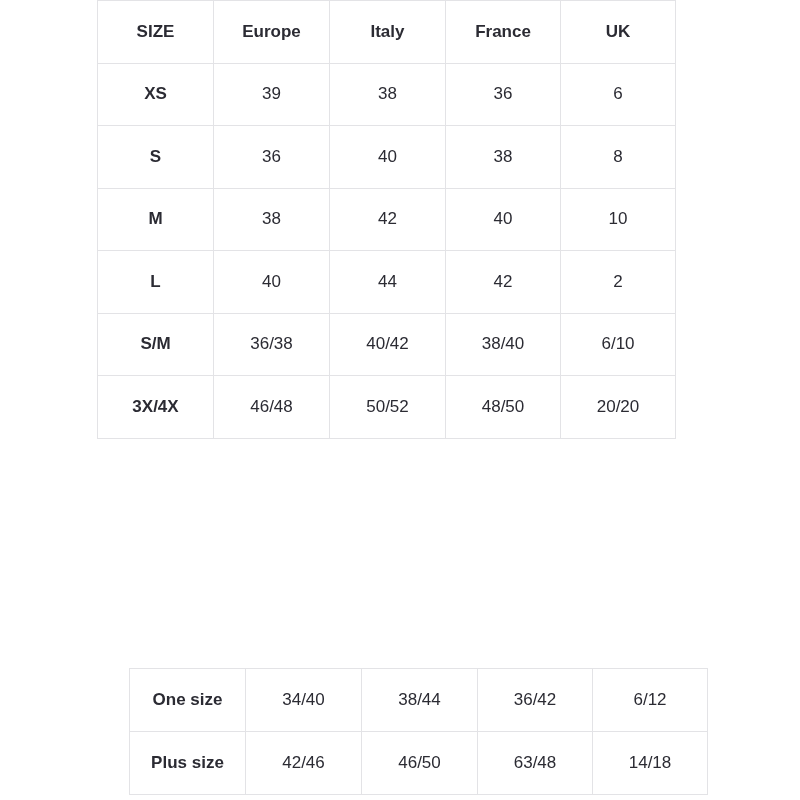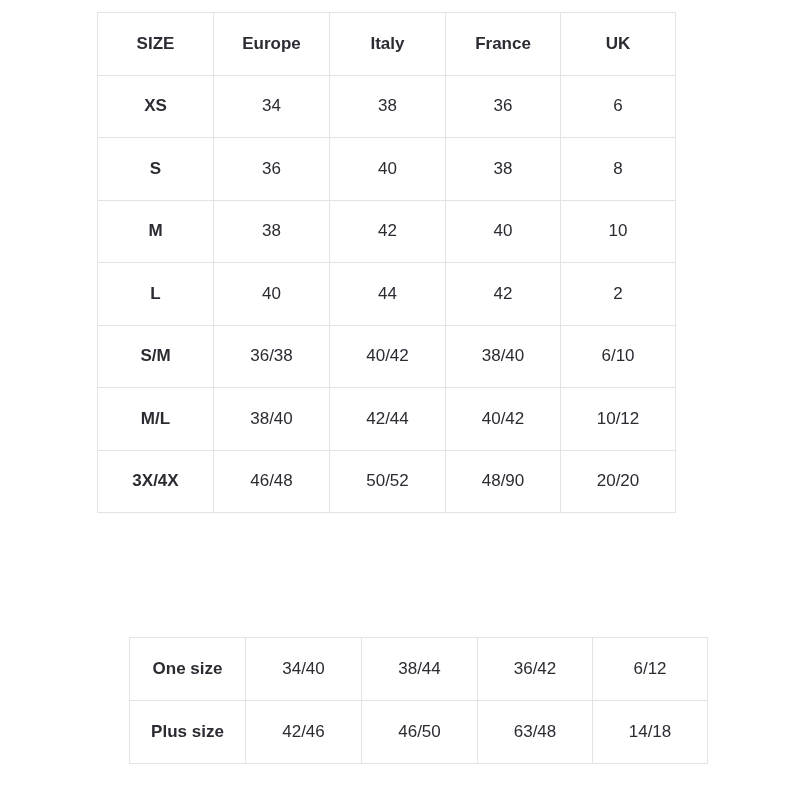--- a/index.html
+++ b/index.html
@@ -44,26 +44,26 @@
   col.c2 { width: 116px; }
   col.c3 { width: 115px; }
   col.c4 { width: 115px; }
 
   #main-table tr { height: 62.5px; }
   #extra-table tr { height: 63px; }
 
   .table-wrap-main {
     position: absolute;
     left: 97px;
-    top: 12px;
+    top: 0;
   }
   .table-wrap-extra {
     position: absolute;
     left: 97px;
-    top: 637px;
+    top: 668px;
     padding-left: 32px;
   }
 </style>
 </head>
 <body>
 
 <div class="page">
 
   <div class="table-wrap-main">
     <table class="size-table" id="main-table">
@@ -79,21 +79,21 @@
           <th class="head-cell">SIZE</th>
           <th class="head-cell">Europe</th>
           <th class="head-cell">Italy</th>
           <th class="head-cell">France</th>
           <th class="head-cell">UK</th>
         </tr>
       </thead>
       <tbody>
         <tr>
           <td class="label-cell">XS</td>
-          <td>34</td>
+          <td>39</td>
           <td>38</td>
           <td>36</td>
           <td>6</td>
         </tr>
         <tr>
           <td class="label-cell">S</td>
           <td>36</td>
           <td>40</td>
           <td>38</td>
           <td>8</td>
@@ -113,31 +113,24 @@
           <td>2</td>
         </tr>
         <tr>
           <td class="label-cell">S/M</td>
           <td>36/38</td>
           <td>40/42</td>
           <td>38/40</td>
           <td>6/10</td>
         </tr>
         <tr>
-          <td class="label-cell">M/L</td>
-          <td>38/40</td>
-          <td>42/44</td>
-          <td>40/42</td>
-          <td>10/12</td>
-        </tr>
-        <tr>
           <td class="label-cell">3X/4X</td>
           <td>46/48</td>
           <td>50/52</td>
-          <td>48/90</td>
+          <td>48/50</td>
           <td>20/20</td>
         </tr>
       </tbody>
     </table>
   </div>
 
   <div class="table-wrap-extra">
     <table class="size-table" id="extra-table">
       <colgroup>
         <col class="c0">

